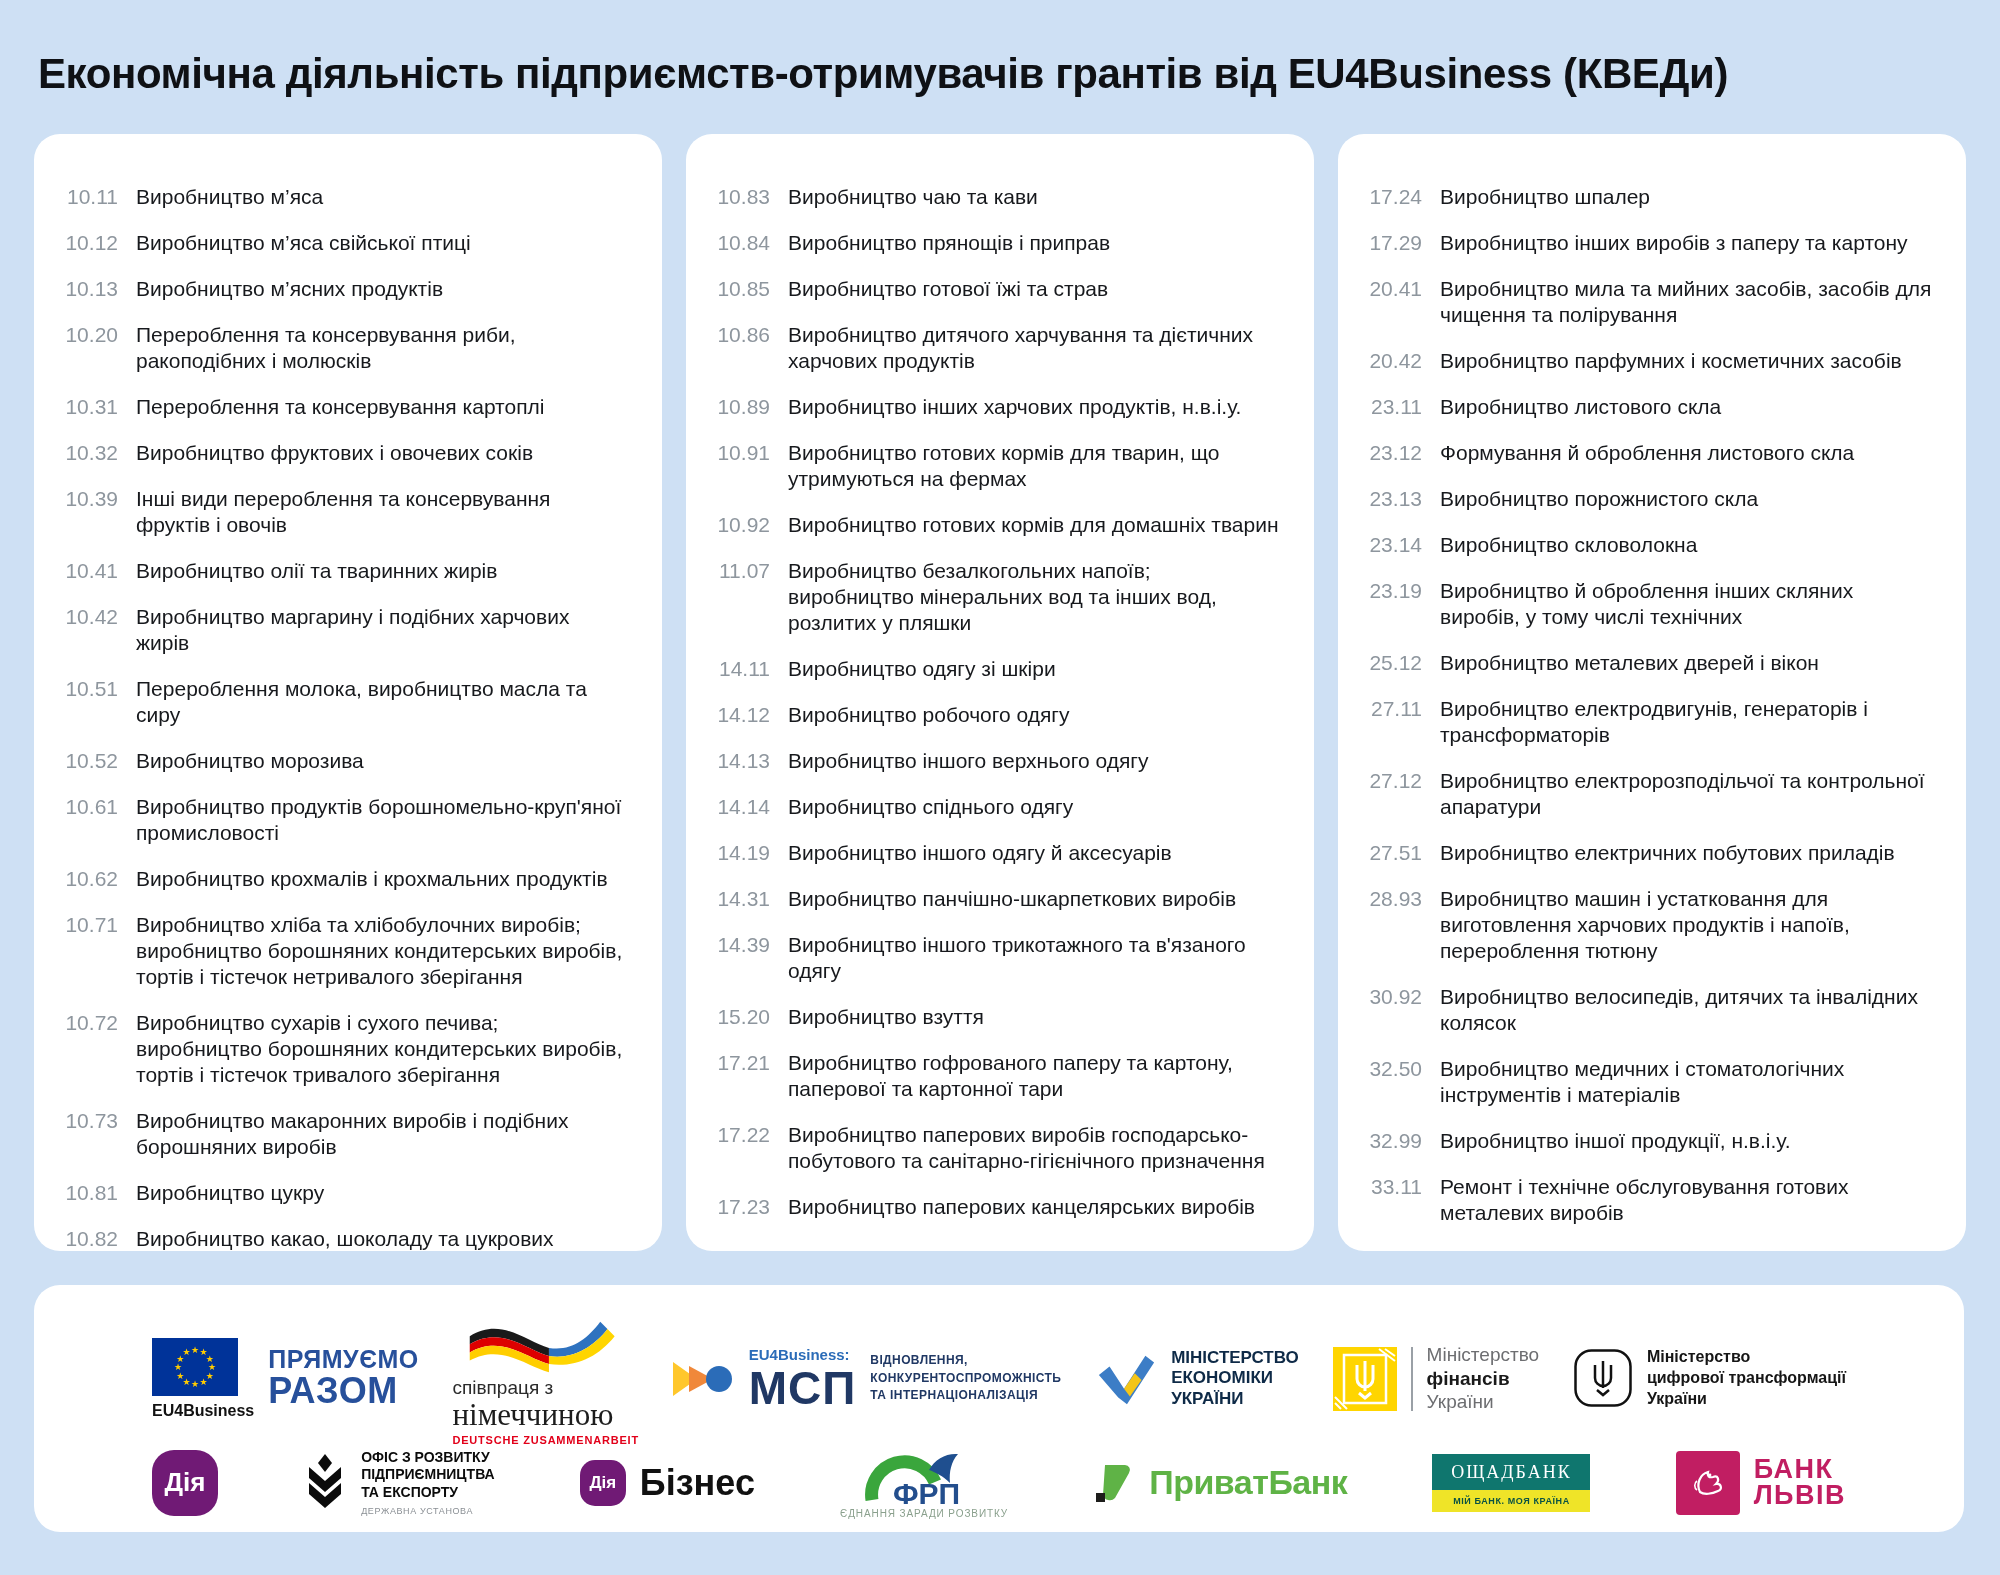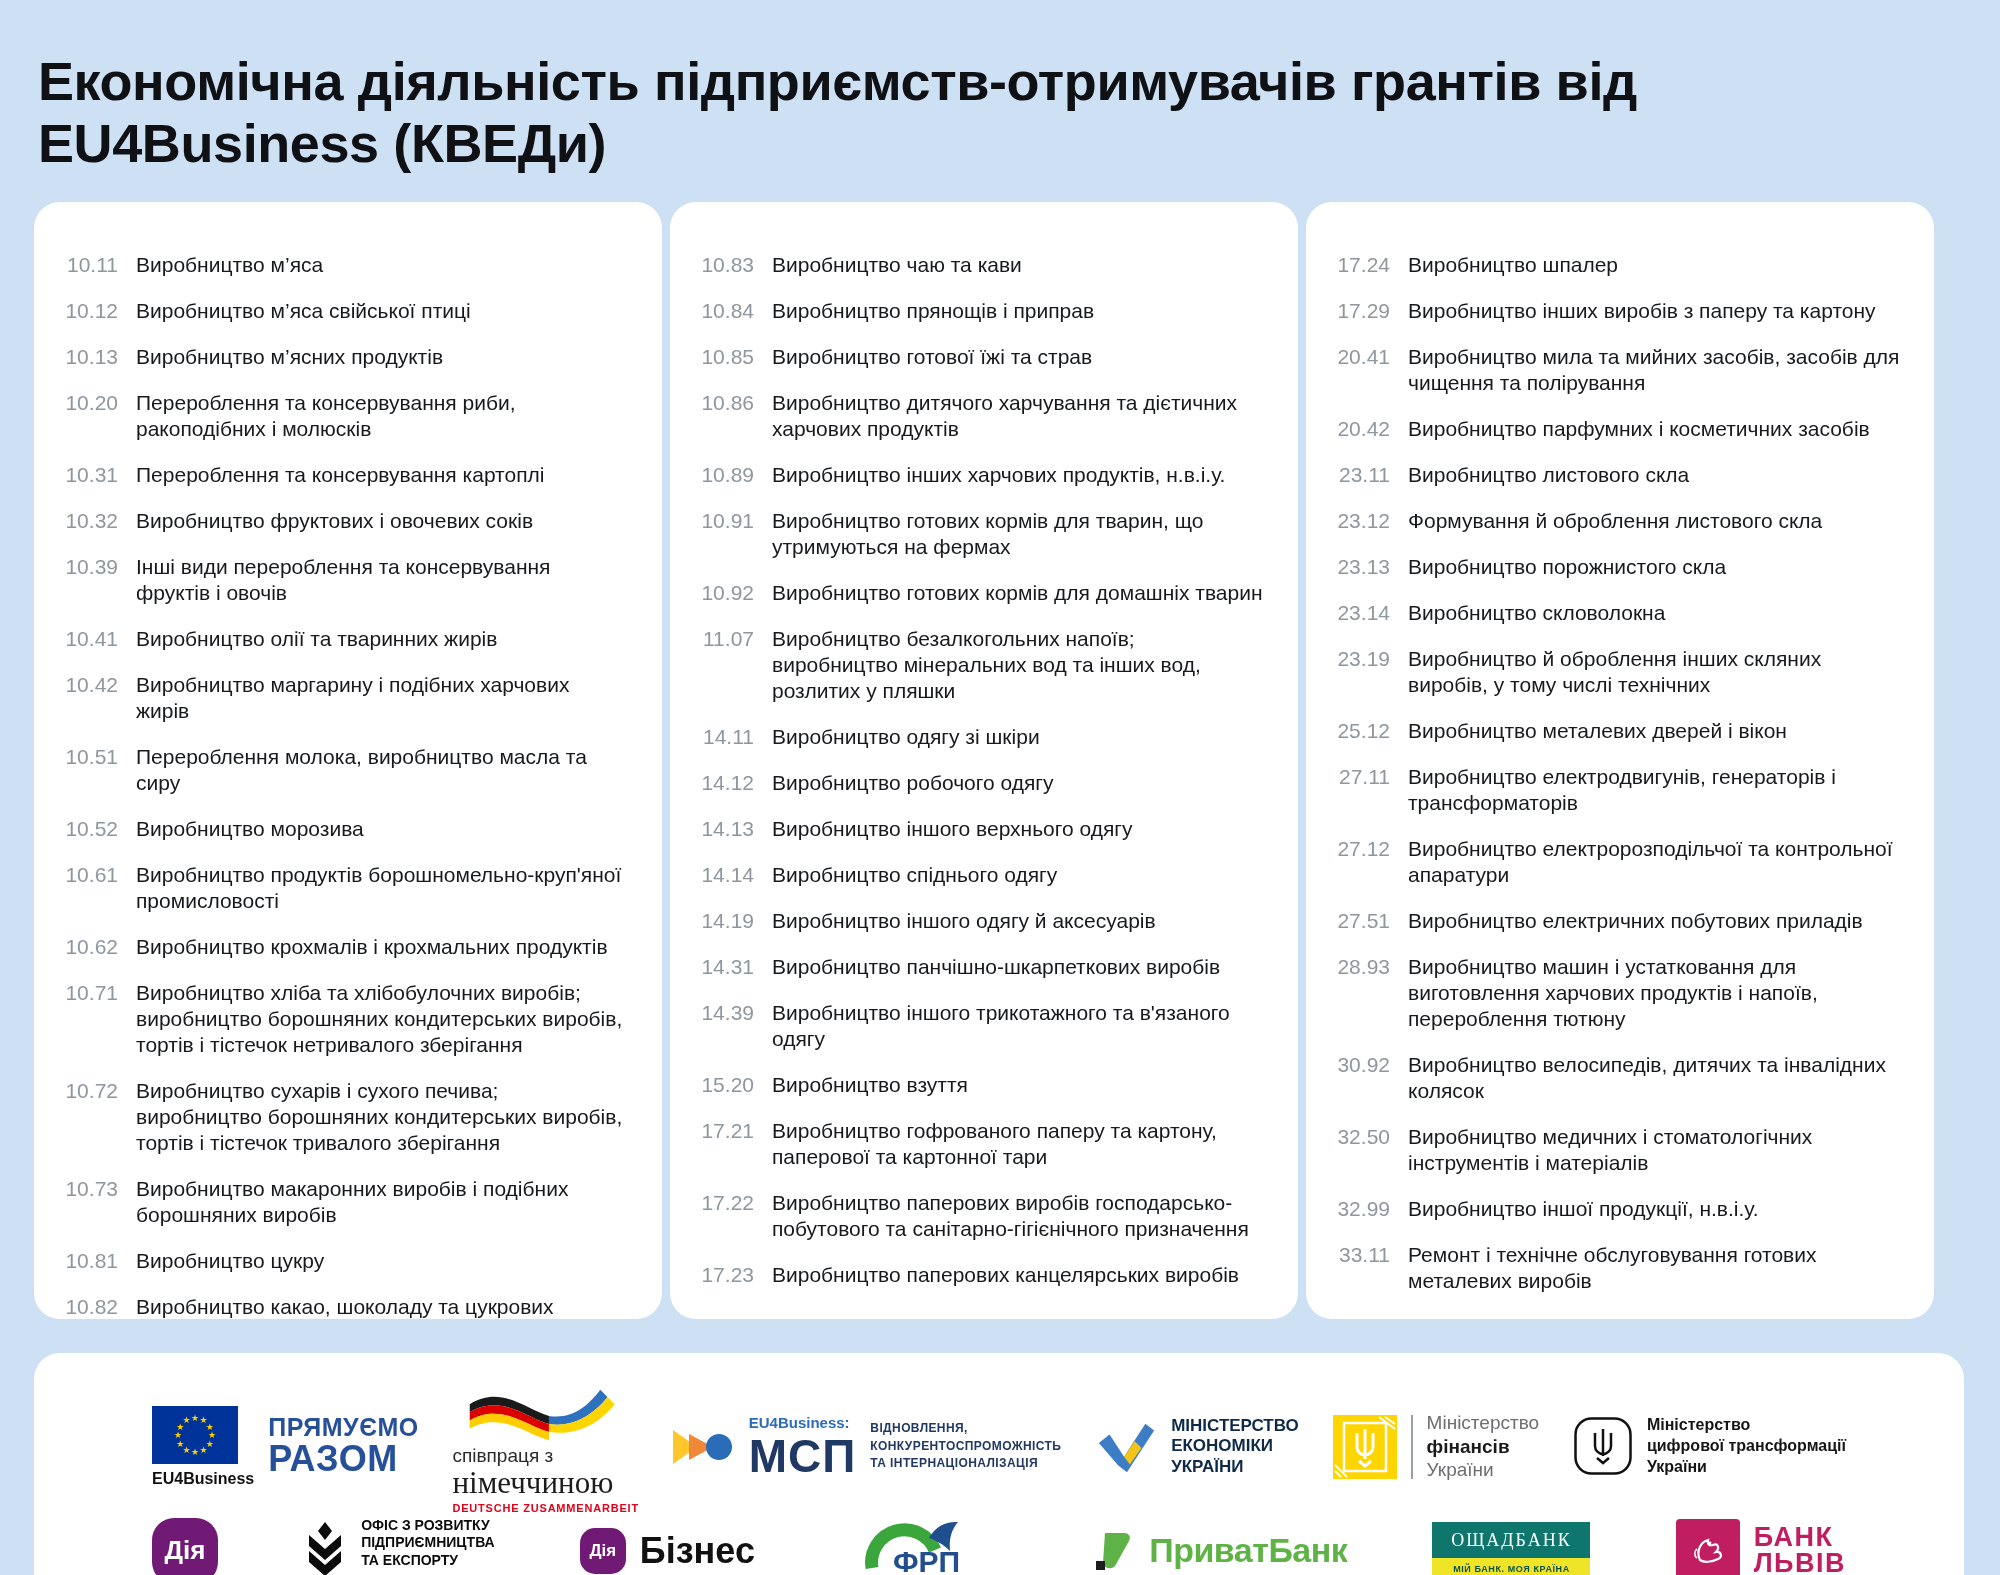--- a/index.html
+++ b/index.html
@@ -5,24 +5,24 @@
   html,body{margin:0;padding:0;}
   body{
     width:2000px;height:1575px;
     background:#cee0f4;
     font-family:"Liberation Sans", sans-serif;
     color:#17191d;
     -webkit-font-smoothing:antialiased;
   }
   .page{box-sizing:border-box;width:2000px;height:1575px;padding:36px 34px 30px;}
   .title{
-    font-size:54px;font-weight:700;color:#0f1115;
-    margin:14px 0 28px 4px;letter-spacing:-0.4px;
+    font-size:42px;font-weight:700;color:#0f1115;
+    margin:14px 0 36px 4px;letter-spacing:-0.4px;
   }
-  .cards{display:flex;gap:8px;}
+  .cards{display:flex;gap:24px;}
   .card{background:#ffffff;border-radius:26px;}
   .col-card{
     width:628px;height:1117px;box-sizing:border-box;
     padding:50px 34px 20px 14px;overflow:hidden;flex:0 0 auto;
   }
   .item{
     display:grid;grid-template-columns:70px 1fr;column-gap:18px;
     margin-bottom:20px;font-size:21px;line-height:26px;
   }
   .item .code{color:#8e969e;text-align:right;font-weight:400;}

